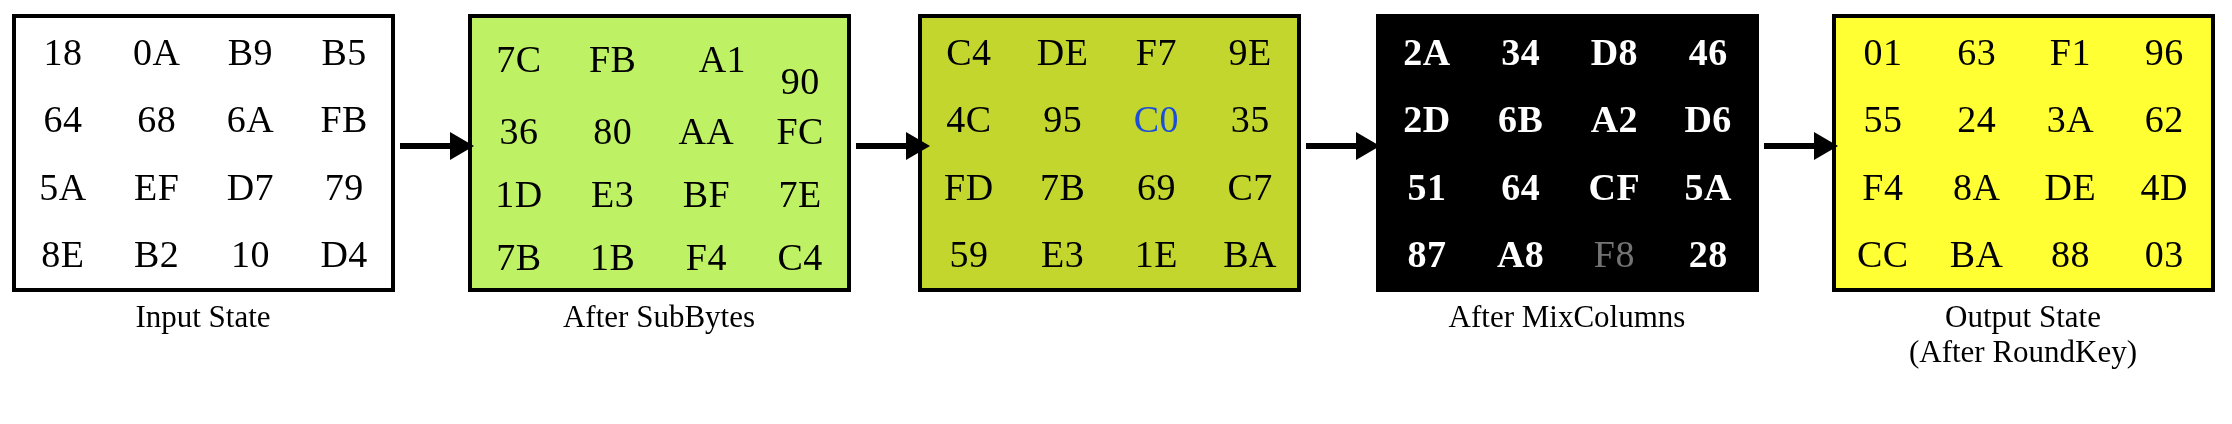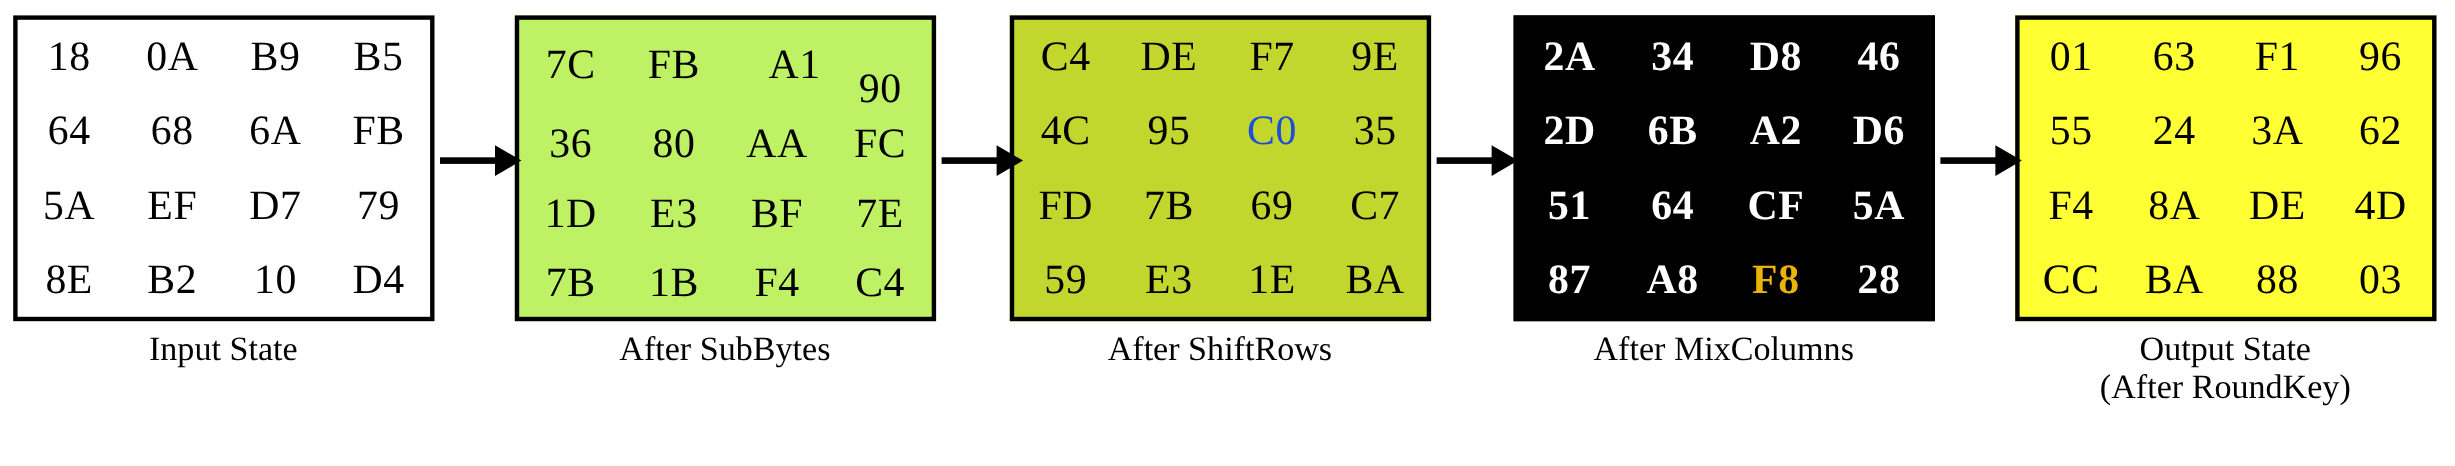--- a/index.html
+++ b/index.html
@@ -169,39 +169,38 @@
         <div class="cell" style="color: rgb(0, 0, 0); text-align: center;">35</div>
         <div class="cell" style="color: rgb(0, 0, 0);">FD</div>
         <div class="cell" style="color: rgb(0, 0, 0);">7B</div>
         <div class="cell" style="color: rgb(0, 0, 0);">69</div>
         <div class="cell" style="color: rgb(0, 0, 0);">C7</div>
         <div class="cell" style="color: rgb(0, 0, 0);">59</div>
         <div class="cell" style="color: rgb(0, 0, 0);">E3</div>
         <div class="cell" style="color: rgb(0, 0, 0);">1E</div>
         <div class="cell" style="color: rgb(0, 0, 0);">BA</div>
       </div>
-      <div class="caption"><span>After ShiftRows</span></div>
     </div>
     <div class="stage stage-mix" style="left: 1371px;">
       <div class="state-box" style="background: rgb(0, 0, 0);">
         <div class="cell" style="color: rgb(255, 255, 255); font-weight: bold;">2A</div>
         <div class="cell" style="color: rgb(255, 255, 255); font-weight: bold;">34</div>
         <div class="cell" style="color: rgb(255, 255, 255); font-weight: bold;">D8</div>
         <div class="cell" style="color: rgb(255, 255, 255); font-weight: bold;">46</div>
         <div class="cell" style="color: rgb(255, 255, 255); font-weight: bold;">2D</div>
         <div class="cell" style="color: rgb(255, 255, 255); font-weight: bold;">6B</div>
         <div class="cell" style="color: rgb(255, 255, 255); font-weight: bold;">A2</div>
         <div class="cell" style="color: rgb(255, 255, 255); font-weight: bold;">D6</div>
         <div class="cell" style="color: rgb(255, 255, 255); font-weight: bold;">51</div>
         <div class="cell" style="color: rgb(255, 255, 255); font-weight: bold;">64</div>
         <div class="cell" style="color: rgb(255, 255, 255); font-weight: bold;">CF</div>
         <div class="cell" style="color: rgb(255, 255, 255); font-weight: bold;">5A</div>
         <div class="cell" style="color: rgb(255, 255, 255); font-weight: bold;">87</div>
         <div class="cell" style="color: rgb(255, 255, 255); font-weight: bold;">A8</div>
-        <div class="cell" style="color: #eab308; font-weight: bold;">F8</div>
+        <div class="cell" style="color: #737373; font-weight: normal;">F8</div>
         <div class="cell" style="color: rgb(255, 255, 255); font-weight: bold;">28</div>
       </div>
       <div class="caption"><span>After MixColumns</span></div>
     </div>
     <div class="stage stage-out" style="left: 1827px;">
       <div class="state-box" style="background: rgb(255, 255, 51);">
         <div class="cell" style="color: rgb(0, 0, 0);">01</div>
         <div class="cell" style="color: rgb(0, 0, 0);">63</div>
         <div class="cell" style="color: rgb(0, 0, 0);">F1</div>
         <div class="cell" style="color: rgb(0, 0, 0);">96</div>

